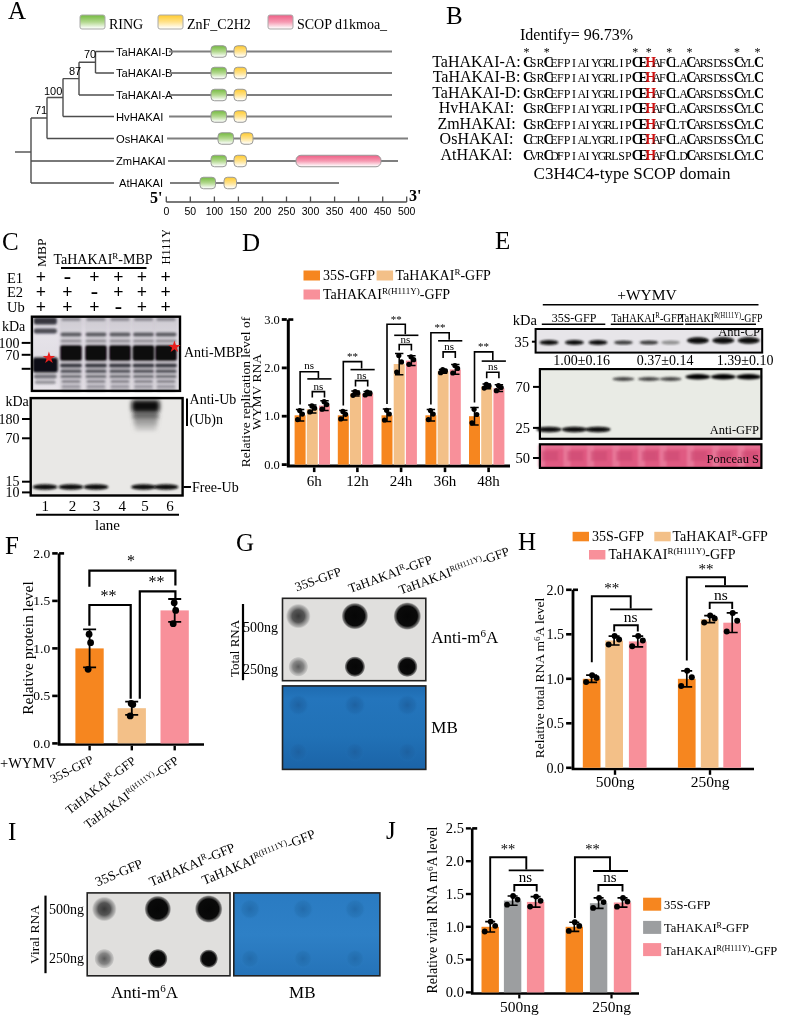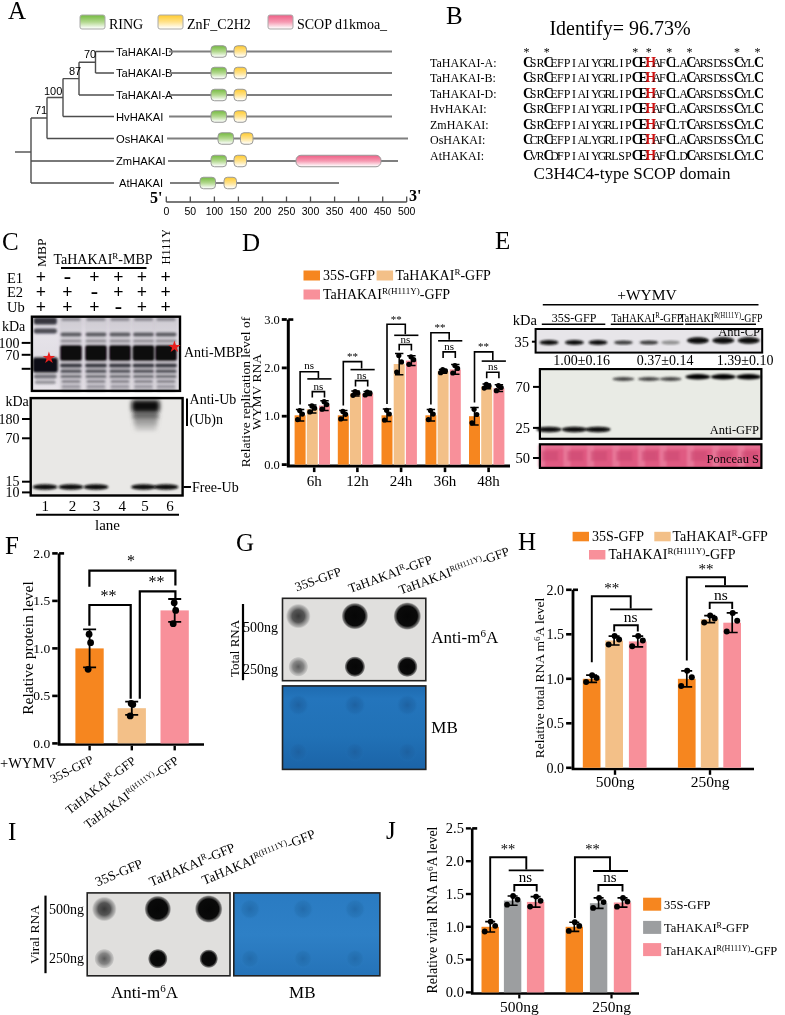--- a/index.html
+++ b/index.html
@@ -1,21 +1,21 @@
 <!DOCTYPE html>
 <html><head>
 <meta charset="utf-8">
 <style>
 * { margin:0; padding:0; box-sizing:border-box; }
 html,body { background:#fff; }
 #fig { position:relative; width:785px; height:1015px; background:#fff; font-family:"Liberation Serif", serif; color:#000; overflow:hidden; }
 .abs { position:absolute; }
 .plabel { font-size:25px; font-family:"Liberation Serif", serif; }
 .brow { position:absolute; left:0; white-space:nowrap; height:15.5px; }
-.bname { display:inline-block; width:93px; text-align:left; font-size:12px; vertical-align:baseline; }
+.bname { display:inline-block; width:93px; text-align:center; font-size:16px; vertical-align:baseline; }
 .bcell { display:inline-block; width:6.8px; text-align:center; font-size:12px; line-height:15.5px; }
 .bbold { font-weight:bold; font-size:14px; }
 .bred { font-weight:bold; font-size:14px; color:#cc1111; }
 </style>
 </head>
 <body>
 <div id="fig">
   <div class="abs plabel" style="left:8px;top:-3px;">A</div>
   <div class="abs plabel" style="left:446px;top:2px;">B</div>
   <div class="abs plabel" style="left:2px;top:228px;">C</div>
@@ -125,21 +125,21 @@
           <text x="286.5" y="214.5">250</text>
           <text x="310.5" y="214.5">300</text>
           <text x="334.6" y="214.5">350</text>
           <text x="358.6" y="214.5">400</text>
           <text x="382.7" y="214.5">450</text>
           <text x="406.7" y="214.5">500</text>
         </g>
 </svg>
   </div>
   <div class="abs" id="panelB" style="left:430px;top:0;width:355px;height:200px;">
-<div class="abs" style="left:90px;top:17px;width:200px;text-align:center;font-size:20px;white-space:nowrap;">Identify= 96.73%</div>
+<div class="abs" style="left:90px;top:26px;width:200px;font-size:16px;white-space:nowrap;">Identify= 96.73%</div>
 <div class="abs" style="left:93px;top:42px;white-space:nowrap;"><span class="bcell">*</span><span class="bcell">&nbsp;</span><span class="bcell">&nbsp;</span><span class="bcell">*</span><span class="bcell">&nbsp;</span><span class="bcell">&nbsp;</span><span class="bcell">&nbsp;</span><span class="bcell">&nbsp;</span><span class="bcell">&nbsp;</span><span class="bcell">&nbsp;</span><span class="bcell">&nbsp;</span><span class="bcell">&nbsp;</span><span class="bcell">&nbsp;</span><span class="bcell">&nbsp;</span><span class="bcell">&nbsp;</span><span class="bcell">&nbsp;</span><span class="bcell">*</span><span class="bcell">&nbsp;</span><span class="bcell">*</span><span class="bcell">&nbsp;</span><span class="bcell">&nbsp;</span><span class="bcell">*</span><span class="bcell">&nbsp;</span><span class="bcell">&nbsp;</span><span class="bcell">*</span><span class="bcell">&nbsp;</span><span class="bcell">&nbsp;</span><span class="bcell">&nbsp;</span><span class="bcell">&nbsp;</span><span class="bcell">&nbsp;</span><span class="bcell">&nbsp;</span><span class="bcell">*</span><span class="bcell">&nbsp;</span><span class="bcell">&nbsp;</span><span class="bcell">*</span></div>
 <div class="brow" style="top:52.5px;"><span class="bname">TaHAKAI-A:</span><span class="bcell bbold">C</span><span class="bcell">S</span><span class="bcell">R</span><span class="bcell bbold">C</span><span class="bcell">E</span><span class="bcell">F</span><span class="bcell">P</span><span class="bcell">I</span><span class="bcell">A</span><span class="bcell">I</span><span class="bcell">Y</span><span class="bcell">G</span><span class="bcell">R</span><span class="bcell">L</span><span class="bcell">I</span><span class="bcell">P</span><span class="bcell bbold">C</span><span class="bcell bbold">E</span><span class="bcell bred">H</span><span class="bcell">A</span><span class="bcell">F</span><span class="bcell bbold">C</span><span class="bcell">L</span><span class="bcell">A</span><span class="bcell bbold">C</span><span class="bcell">A</span><span class="bcell">R</span><span class="bcell">S</span><span class="bcell">D</span><span class="bcell">S</span><span class="bcell">S</span><span class="bcell bbold">C</span><span class="bcell">Y</span><span class="bcell">L</span><span class="bcell bbold">C</span></div>
 <div class="brow" style="top:68.0px;"><span class="bname">TaHAKAI-B:</span><span class="bcell bbold">C</span><span class="bcell">S</span><span class="bcell">R</span><span class="bcell bbold">C</span><span class="bcell">E</span><span class="bcell">F</span><span class="bcell">P</span><span class="bcell">I</span><span class="bcell">A</span><span class="bcell">I</span><span class="bcell">Y</span><span class="bcell">G</span><span class="bcell">R</span><span class="bcell">L</span><span class="bcell">I</span><span class="bcell">P</span><span class="bcell bbold">C</span><span class="bcell bbold">E</span><span class="bcell bred">H</span><span class="bcell">A</span><span class="bcell">F</span><span class="bcell bbold">C</span><span class="bcell">L</span><span class="bcell">A</span><span class="bcell bbold">C</span><span class="bcell">A</span><span class="bcell">R</span><span class="bcell">S</span><span class="bcell">D</span><span class="bcell">S</span><span class="bcell">S</span><span class="bcell bbold">C</span><span class="bcell">Y</span><span class="bcell">L</span><span class="bcell bbold">C</span></div>
 <div class="brow" style="top:83.5px;"><span class="bname">TaHAKAI-D:</span><span class="bcell bbold">C</span><span class="bcell">S</span><span class="bcell">R</span><span class="bcell bbold">C</span><span class="bcell">E</span><span class="bcell">F</span><span class="bcell">P</span><span class="bcell">I</span><span class="bcell">A</span><span class="bcell">I</span><span class="bcell">Y</span><span class="bcell">G</span><span class="bcell">R</span><span class="bcell">L</span><span class="bcell">I</span><span class="bcell">P</span><span class="bcell bbold">C</span><span class="bcell bbold">E</span><span class="bcell bred">H</span><span class="bcell">A</span><span class="bcell">F</span><span class="bcell bbold">C</span><span class="bcell">L</span><span class="bcell">A</span><span class="bcell bbold">C</span><span class="bcell">A</span><span class="bcell">R</span><span class="bcell">S</span><span class="bcell">D</span><span class="bcell">S</span><span class="bcell">S</span><span class="bcell bbold">C</span><span class="bcell">Y</span><span class="bcell">L</span><span class="bcell bbold">C</span></div>
 <div class="brow" style="top:99.0px;"><span class="bname">HvHAKAI:</span><span class="bcell bbold">C</span><span class="bcell">S</span><span class="bcell">R</span><span class="bcell bbold">C</span><span class="bcell">E</span><span class="bcell">F</span><span class="bcell">P</span><span class="bcell">I</span><span class="bcell">A</span><span class="bcell">I</span><span class="bcell">Y</span><span class="bcell">G</span><span class="bcell">R</span><span class="bcell">L</span><span class="bcell">I</span><span class="bcell">P</span><span class="bcell bbold">C</span><span class="bcell bbold">E</span><span class="bcell bred">H</span><span class="bcell">A</span><span class="bcell">F</span><span class="bcell bbold">C</span><span class="bcell">L</span><span class="bcell">A</span><span class="bcell bbold">C</span><span class="bcell">A</span><span class="bcell">R</span><span class="bcell">S</span><span class="bcell">D</span><span class="bcell">S</span><span class="bcell">S</span><span class="bcell bbold">C</span><span class="bcell">Y</span><span class="bcell">L</span><span class="bcell bbold">C</span></div>
 <div class="brow" style="top:114.5px;"><span class="bname">ZmHAKAI:</span><span class="bcell bbold">C</span><span class="bcell">S</span><span class="bcell">R</span><span class="bcell bbold">C</span><span class="bcell">E</span><span class="bcell">F</span><span class="bcell">P</span><span class="bcell">I</span><span class="bcell">A</span><span class="bcell">I</span><span class="bcell">Y</span><span class="bcell">G</span><span class="bcell">R</span><span class="bcell">L</span><span class="bcell">I</span><span class="bcell">P</span><span class="bcell bbold">C</span><span class="bcell bbold">E</span><span class="bcell bred">H</span><span class="bcell">A</span><span class="bcell">F</span><span class="bcell bbold">C</span><span class="bcell">L</span><span class="bcell">T</span><span class="bcell bbold">C</span><span class="bcell">A</span><span class="bcell">R</span><span class="bcell">S</span><span class="bcell">D</span><span class="bcell">S</span><span class="bcell">S</span><span class="bcell bbold">C</span><span class="bcell">Y</span><span class="bcell">L</span><span class="bcell bbold">C</span></div>
 <div class="brow" style="top:130.0px;"><span class="bname">OsHAKAI:</span><span class="bcell bbold">C</span><span class="bcell">C</span><span class="bcell">R</span><span class="bcell bbold">C</span><span class="bcell">E</span><span class="bcell">F</span><span class="bcell">P</span><span class="bcell">I</span><span class="bcell">A</span><span class="bcell">L</span><span class="bcell">Y</span><span class="bcell">G</span><span class="bcell">R</span><span class="bcell">L</span><span class="bcell">I</span><span class="bcell">P</span><span class="bcell bbold">C</span><span class="bcell bbold">E</span><span class="bcell bred">H</span><span class="bcell">A</span><span class="bcell">F</span><span class="bcell bbold">C</span><span class="bcell">L</span><span class="bcell">A</span><span class="bcell bbold">C</span><span class="bcell">A</span><span class="bcell">R</span><span class="bcell">S</span><span class="bcell">D</span><span class="bcell">S</span><span class="bcell">S</span><span class="bcell bbold">C</span><span class="bcell">Y</span><span class="bcell">L</span><span class="bcell bbold">C</span></div>
 <div class="brow" style="top:145.5px;"><span class="bname">AtHAKAI:</span><span class="bcell bbold">C</span><span class="bcell">V</span><span class="bcell">R</span><span class="bcell bbold">C</span><span class="bcell">D</span><span class="bcell">F</span><span class="bcell">P</span><span class="bcell">I</span><span class="bcell">A</span><span class="bcell">I</span><span class="bcell">Y</span><span class="bcell">G</span><span class="bcell">R</span><span class="bcell">L</span><span class="bcell">S</span><span class="bcell">P</span><span class="bcell bbold">C</span><span class="bcell bbold">E</span><span class="bcell bred">H</span><span class="bcell">A</span><span class="bcell">F</span><span class="bcell bbold">C</span><span class="bcell">L</span><span class="bcell">D</span><span class="bcell bbold">C</span><span class="bcell">A</span><span class="bcell">R</span><span class="bcell">S</span><span class="bcell">D</span><span class="bcell">S</span><span class="bcell">L</span><span class="bcell bbold">C</span><span class="bcell">Y</span><span class="bcell">L</span><span class="bcell bbold">C</span></div>
 <div class="abs" style="left:72px;top:164px;width:260px;text-align:center;font-size:17px;white-space:nowrap;">C3H4C4-type SCOP domain</div>
   </div>

